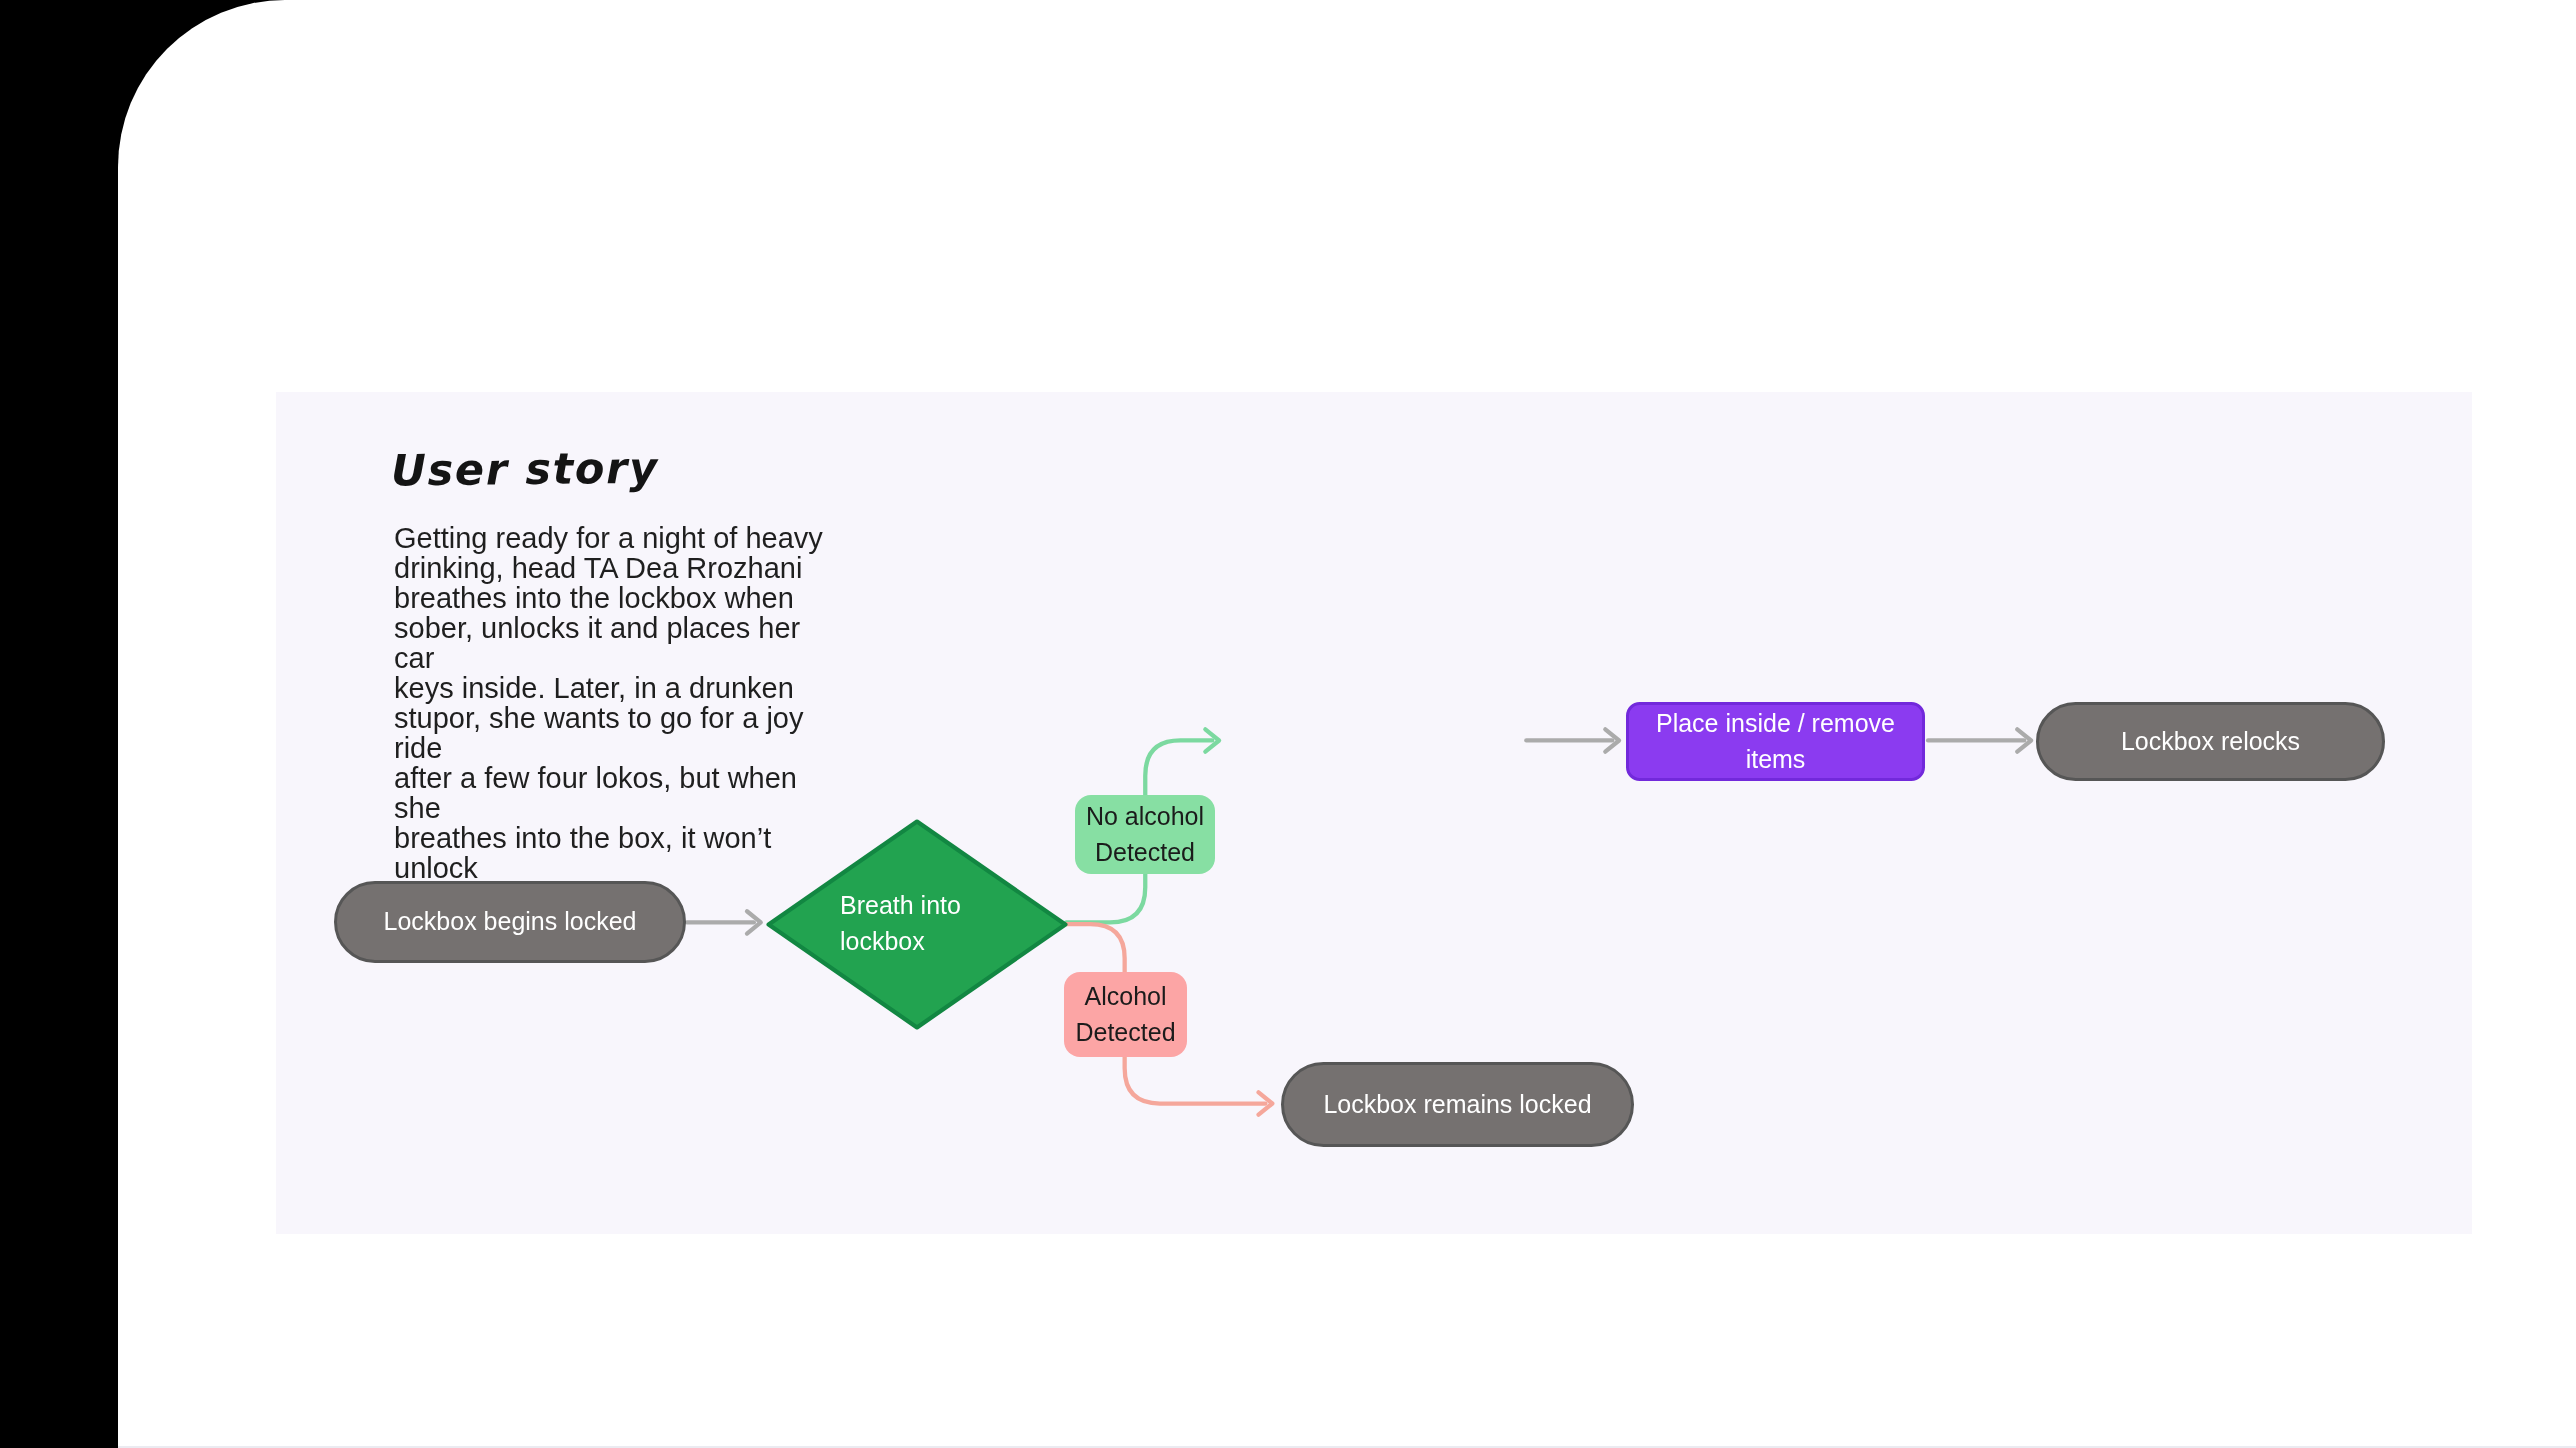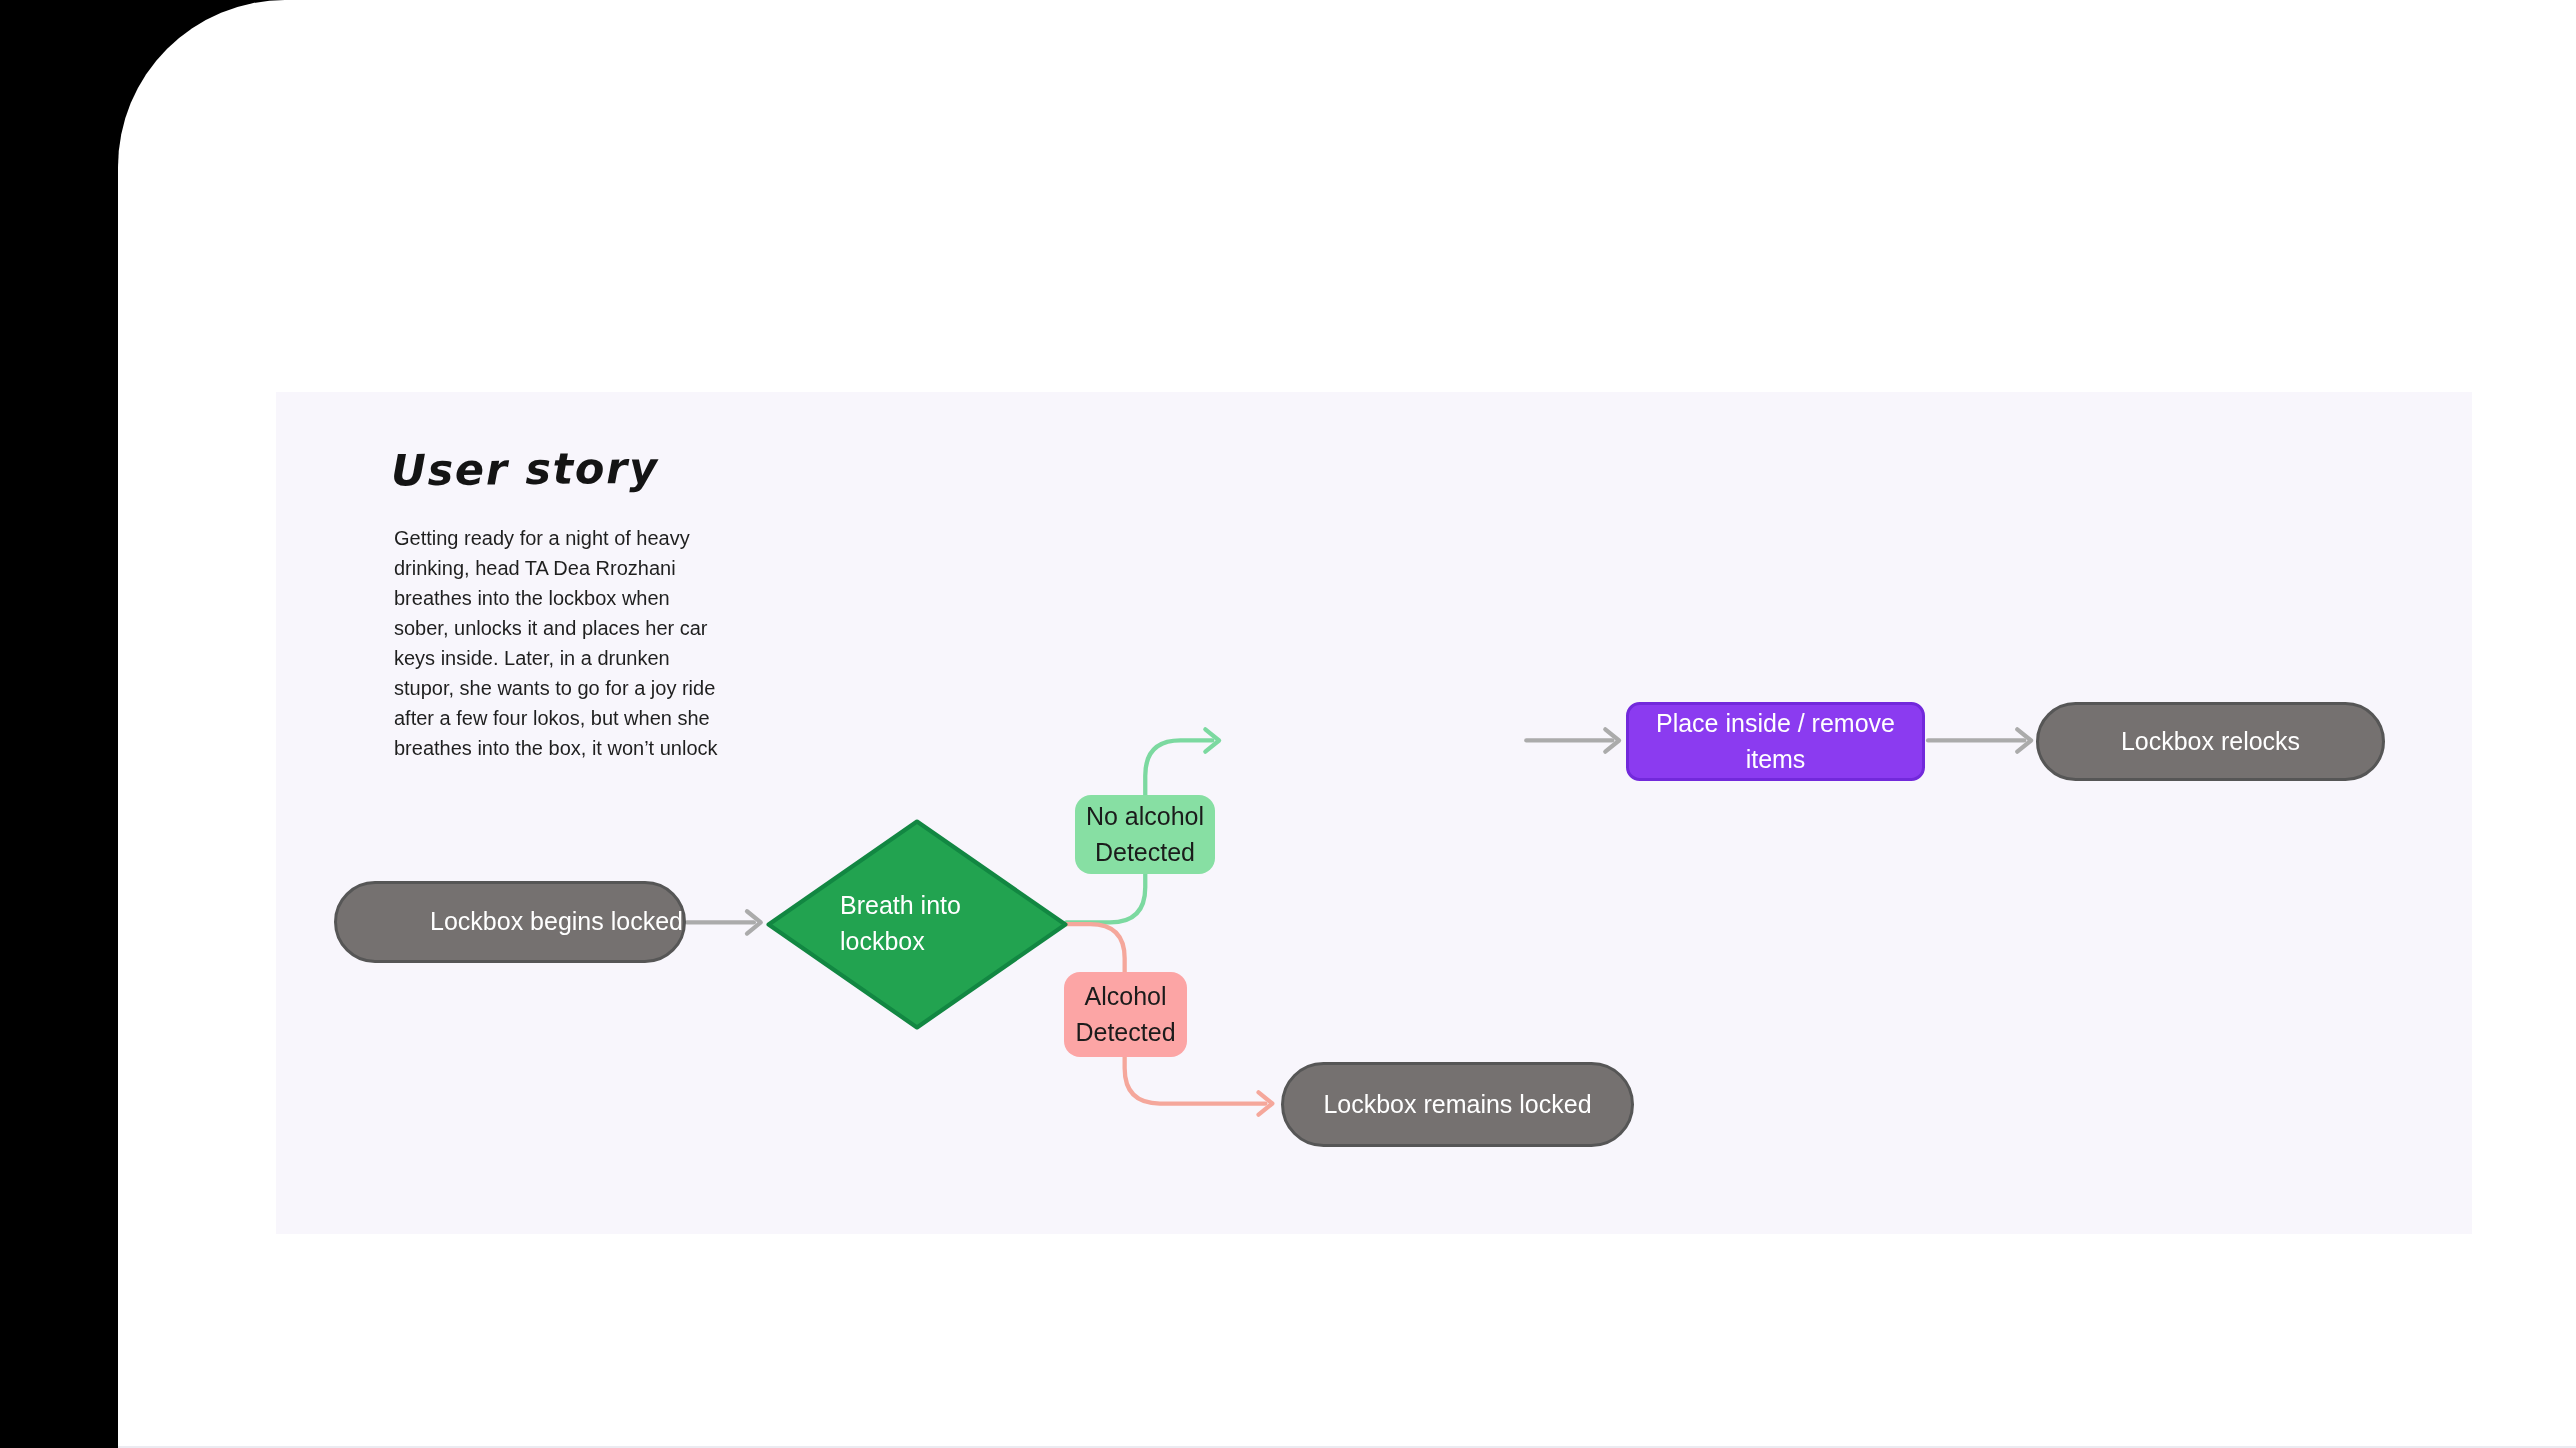--- a/index.html
+++ b/index.html
@@ -29,21 +29,21 @@
     position:absolute; left:115px; top:52px;
     font-family:"DejaVu Sans", sans-serif;
     font-style:italic; font-weight:700;
     font-size:43px; letter-spacing:1.7px;
     color:#141414;
     transform:rotate(-0.6deg);
   }
   .story-body {
     position:absolute; left:118px; top:131px;
     width:447px;
-    font-size:20px; line-height:30px;
+    font-size:29px; line-height:30px;
     color:#1f1f1f;
     white-space:pre-line;
   }
   .edges-layer { position:absolute; left:0; top:0; width:2196px; height:842px; }
   .node {
     position:absolute; box-sizing:border-box;
     display:flex; align-items:center; justify-content:center;
     text-align:center;
     font-size:25px; line-height:1.42;
   }
@@ -52,21 +52,21 @@
     border-radius:43px; color:#ffffff;
   }
   .process {
     background:#8b3bf0; border:3.4px solid #7229db;
     border-radius:13.7px; color:#ffffff;
   }
   .edge-label { border-radius:16px; color:#1b1b1b; }
   .edge-label.green { background:#87dfa3; }
   .edge-label.pink  { background:#fca5a5; }
 
-  #node-begin    { left:58px;   top:489px; width:352px; height:82px;justify-content:flex-end; }
+  #node-begin    { left:58px;   top:489px; width:352px; height:82px; }
   #node-relocks  { left:1760px; top:310px; width:349px; height:79px; }
   #node-remains  { left:1005px; top:670px; width:353px; height:85px; }
   #node-unlocks  { left:950px; top:310px; width:297px; height:79px; }
   #node-place    { left:1350px; top:310px; width:299px; height:79px; }
   #label-no-alcohol { left:799px; top:403px; width:140px; height:79px; }
   #label-alcohol    { left:788px; top:580px; width:123px; height:85px; }
 
   .diamond-svg { position:absolute; left:490px; top:427px; width:302px; height:211px; }
   .diamond-text {
     position:absolute; left:564px; top:496px; width:155px;

